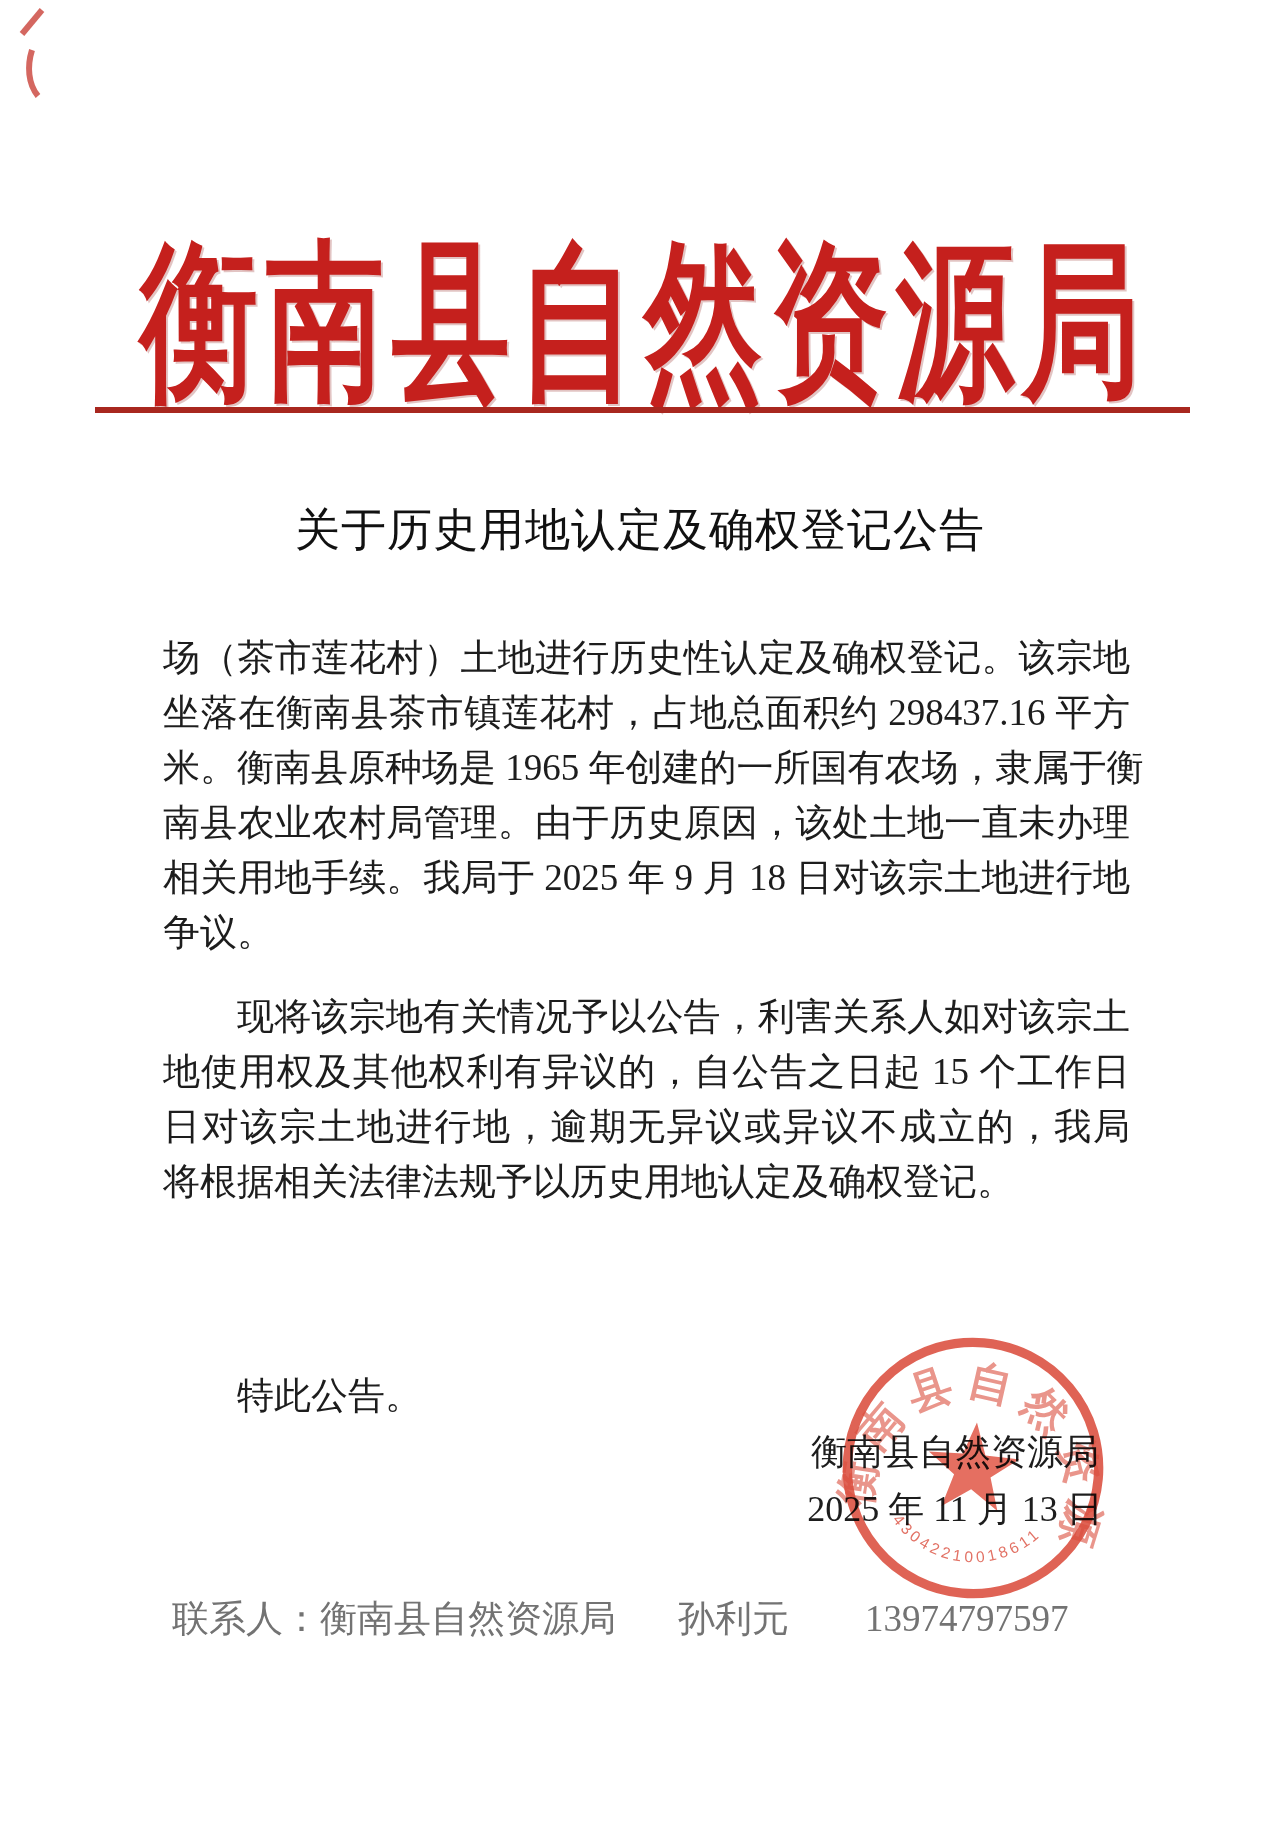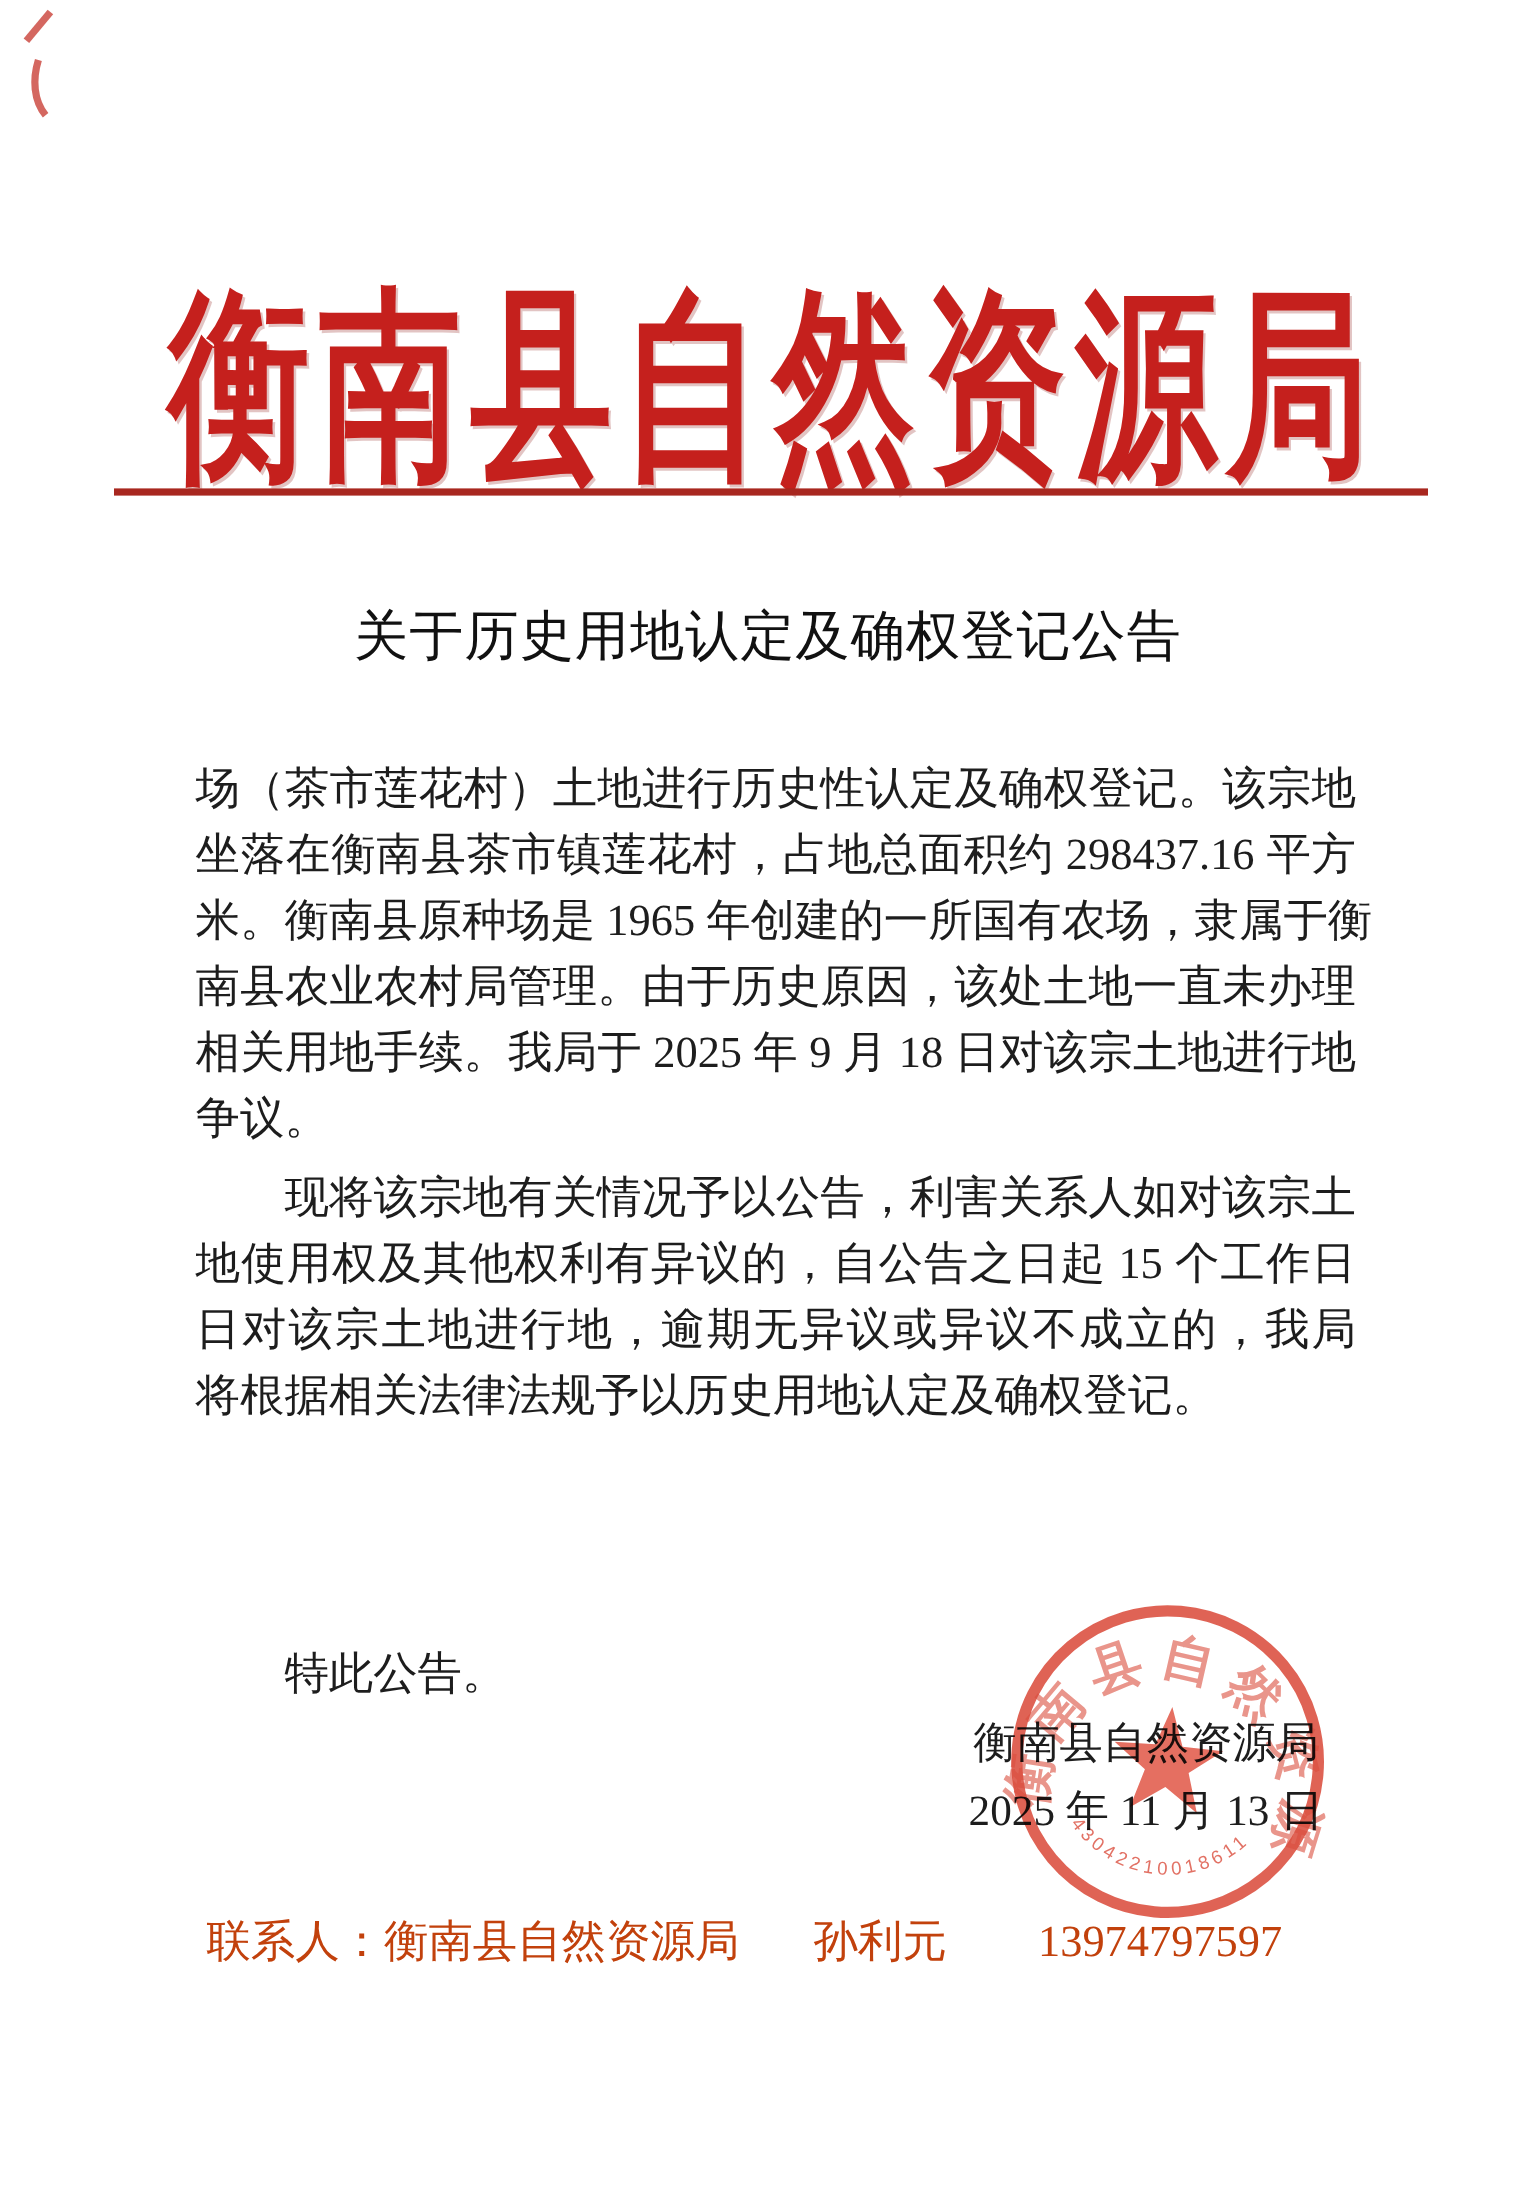--- a/index.html
+++ b/index.html
@@ -48,21 +48,21 @@
     color:#1d1d1d;
   }
   .bline{
     height:55px;line-height:55px;
     text-align:justify;
     text-align-last:justify;
     white-space:nowrap;
   }
   .bline.short{text-align-last:left;}
   .bline.indent{padding-left:74px;}
-  .bline.p2{margin-top:11px;}
+  .bline.p2{margin-top:29px;}
   .closing{
     position:absolute;
     top:1368px;left:237px;
     font-size:37px;line-height:55px;
     color:#1d1d1d;
   }
   
   .sig-block{
     position:absolute;
     top:1424px;left:790px;width:330px;
@@ -79,21 +79,21 @@
     transform:rotate(5deg);
     mix-blend-mode:multiply;
     opacity:.93;
   }
   
   .contact-row{
     position:absolute;
     top:1594px;left:172px;width:1000px;
     font-size:37px;line-height:50px;
     white-space:nowrap;
-    color:#c2410c;
+    color:#737373;
   }
   .contact-row .gap-s{display:inline-block;width:62px;}
   .contact-row .gap-m{display:inline-block;width:76px;}
   
   .corner-marks{position:absolute;top:4px;left:8px;}
 </style>
 </head>
 <body>
 
 <div class="page">

